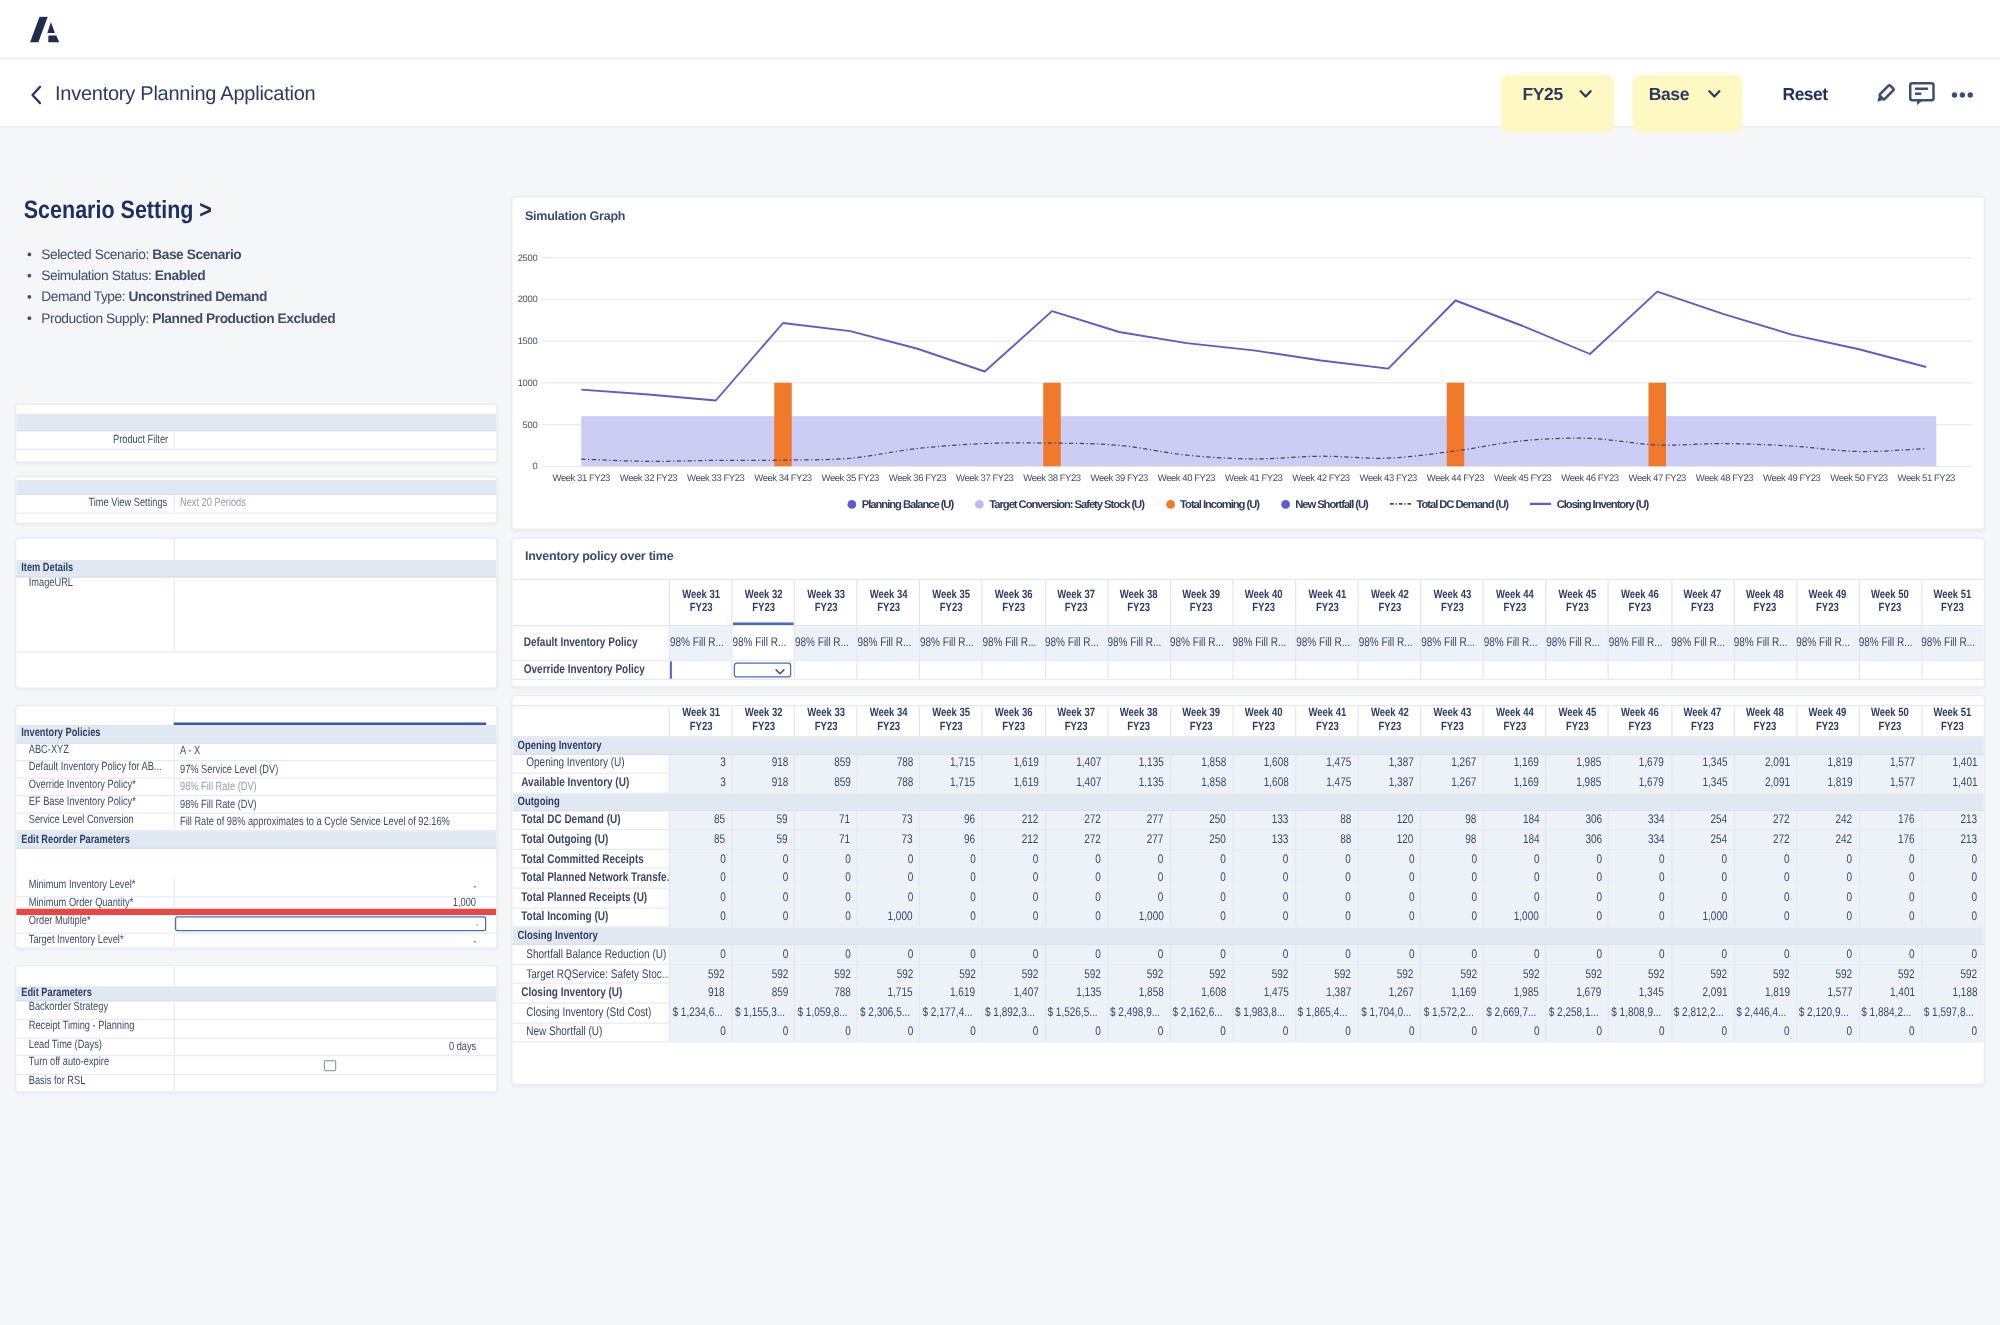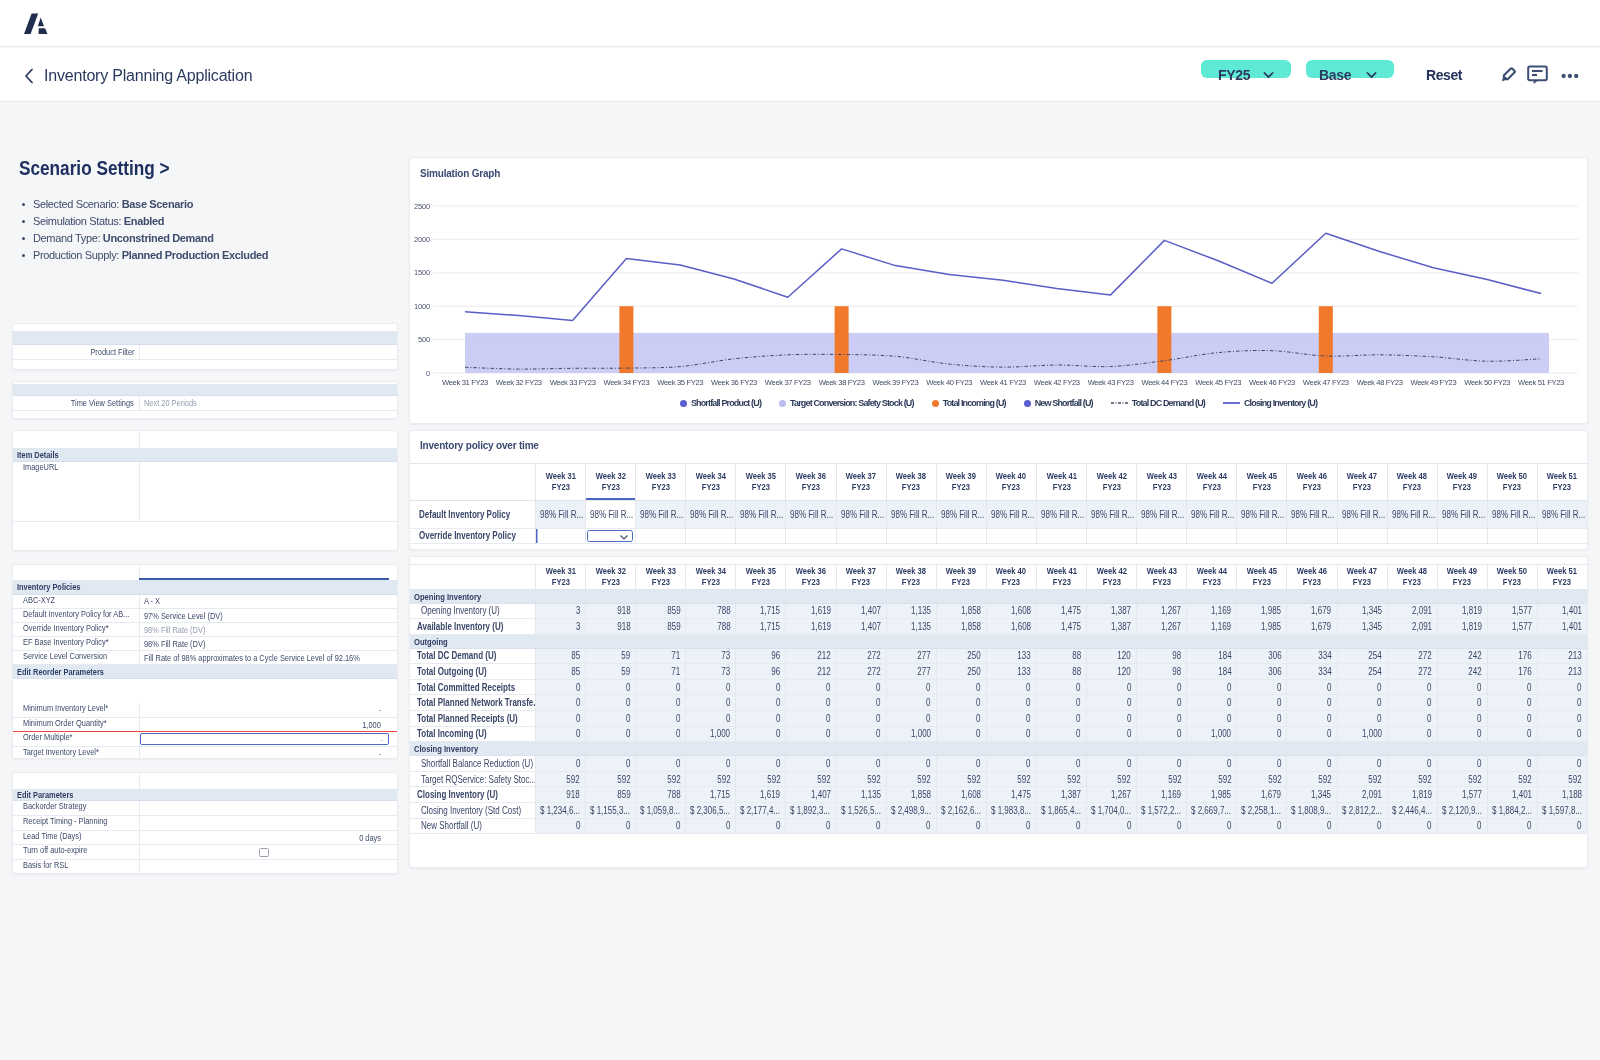--- a/index.html
+++ b/index.html
@@ -1,20 +1,20 @@
 <!DOCTYPE html>
 <html><head><meta charset="utf-8">
 <style>
 * { margin:0; padding:0; box-sizing:border-box; }
 html,body { width:1600px; height:1060px; overflow:hidden; }
 body { font-family:"Liberation Sans", sans-serif; background:#f5f6f8; position:relative; }
 .bar1 { position:absolute; left:0; top:0; width:1600px; height:47px; background:#fff; border-bottom:1px solid #e8eaef; }
 .bar2 { position:absolute; left:0; top:48px; width:1600px; height:54px; background:#fff; border-bottom:1px solid #e8eaef; }
 .apptitle { position:absolute; left:44px; top:19px; font-size:16px; font-weight:normal; color:#2a3a5f; letter-spacing:-0.2px; }
-.btn { position:absolute; top:12px; height:18px; background:#5eead4; border-radius:6px; color:#2b3a5e; font-size:14px; font-weight:bold; letter-spacing:-0.3px; }
+.btn { position:absolute; top:12px; height:46px; background:#fef9c3; border-radius:6px; color:#2b3a5e; font-size:14px; font-weight:bold; letter-spacing:-0.3px; }
 .btn svg { position:absolute; top:12px; }
 .reset { position:absolute; left:1426px; top:19px; font-size:14px; font-weight:bold; color:#22325a; letter-spacing:-0.4px; }
 .cx { display:inline-block; transform:scaleX(0.78); transform-origin:0 50%; white-space:nowrap; }
 .cr { transform-origin:100% 50%; }
 .cc { transform-origin:50% 50%; }
 .b { font-weight:bold; }
 h1 { position:absolute; left:19px; top:157px; font-size:20px; color:#1e3060; letter-spacing:0; font-weight:bold; }
 .bullets { position:absolute; left:22px; top:196px; font-size:11px; color:#3f4c6b; letter-spacing:-0.35px; }
 .bullets div { height:17px; line-height:17px; }
 .bullets .dot { display:inline-block; width:3px; height:3px; border-radius:50%; background:#3f4c6b; vertical-align:2.5px; margin-right:8px; }
@@ -35,21 +35,21 @@
 .gtab .cx { transform:scaleX(0.8); }
 .brow .cx { transform:scaleX(0.8); }
 .trow { display:flex; border-bottom:1px solid #e7ebf0; position:relative; }
 .thead { border-bottom:1px solid #dfe3ea; }
 .cell { flex:1 1 0; position:relative; border-left:1px solid #e4e8ee; min-width:0; display:flex; align-items:center; justify-content:flex-end; }
 .cell .cr { margin-right:5px; }
 .hc { justify-content:center; text-align:center; }
 .hb { font-weight:bold; font-size:9.5px; line-height:10.5px; color:#2e3c63; }
 .lc { flex:0 0 125px; border-left:none; justify-content:flex-start; }
 .vt { background:#edf2f8; }
-.al { justify-content:flex-start; }
+.al { justify-content:center; }
 .brow { position:relative; background:#e0e9f2; display:flex; align-items:center; border-bottom:1px solid #d8e2ed; color:#2e3c63; font-size:9.5px; }
 .selbox { position:absolute; left:1px; right:2px; top:1px; bottom:1.5px; border:1.3px solid #4c68c4; border-radius:2.5px; background:#fff; }
 
 .legend { position:absolute; left:0; top:240px; width:100%; display:flex; justify-content:center; gap:18px; align-items:center; font-size:9px; font-weight:bold; color:#2e3a59; }
 .litem { display:flex; align-items:center; gap:4px; }
 .ldot { width:7px; height:7px; border-radius:50%; display:inline-block; }
 .lln { display:inline-block; }
 .ltx { letter-spacing:-0.85px; }
 </style></head>
 <body>
@@ -200,21 +200,21 @@
     </div>
     <div class="krow" style="height:14.4px;border-bottom:1px solid #e7ebf1;margin-top:24px;">
       <div class="kdiv"></div>
       <div class="kll">
         <span class="cx ">Minimum Inventory Level*</span>
       </div>
       <div class="kvr">
         <span class="cx cr">-</span>
       </div>
     </div>
-    <div class="krow" style="height:14.4px;border-bottom:1px solid #ef4444;">
+    <div class="krow" style="height:14.4px;border-bottom:5px solid #ef4444;">
       <div class="kdiv"></div>
       <div class="kll">
         <span class="cx ">Minimum Order Quantity*</span>
       </div>
       <div class="kvr">
         <span class="cx cr">1,000</span>
       </div>
     </div>
     <div class="krow" style="height:14.4px;border-bottom:1px solid #e7ebf1;">
       <div class="kdiv"></div>
@@ -323,21 +323,21 @@
         <text x="915.8" y="227" text-anchor="middle" font-size="7.6" fill="#414b66" letter-spacing="-0.35">Week 47 FY23</text>
         <text x="969.6" y="227" text-anchor="middle" font-size="7.6" fill="#414b66" letter-spacing="-0.35">Week 48 FY23</text>
         <text x="1023.4" y="227" text-anchor="middle" font-size="7.6" fill="#414b66" letter-spacing="-0.35">Week 49 FY23</text>
         <text x="1077.2" y="227" text-anchor="middle" font-size="7.6" fill="#414b66" letter-spacing="-0.35">Week 50 FY23</text>
         <text x="1131.0" y="227" text-anchor="middle" font-size="7.6" fill="#414b66" letter-spacing="-0.35">Week 51 FY23</text>
 </g>
 </svg>
 <div class="legend">
       <span class="litem">
         <span class="ldot" style="background:#5a5ed0"></span>
-        <span class="ltx">Shortfall Product (U)</span>
+        <span class="ltx">Planning Balance (U)</span>
       </span>
       <span class="litem">
         <span class="ldot" style="background:#babcf2"></span>
         <span class="ltx">Target Conversion: Safety Stock (U)</span>
       </span>
       <span class="litem">
         <span class="ldot" style="background:#f1792c"></span>
         <span class="ltx">Total Incoming (U)</span>
       </span>
       <span class="litem">

